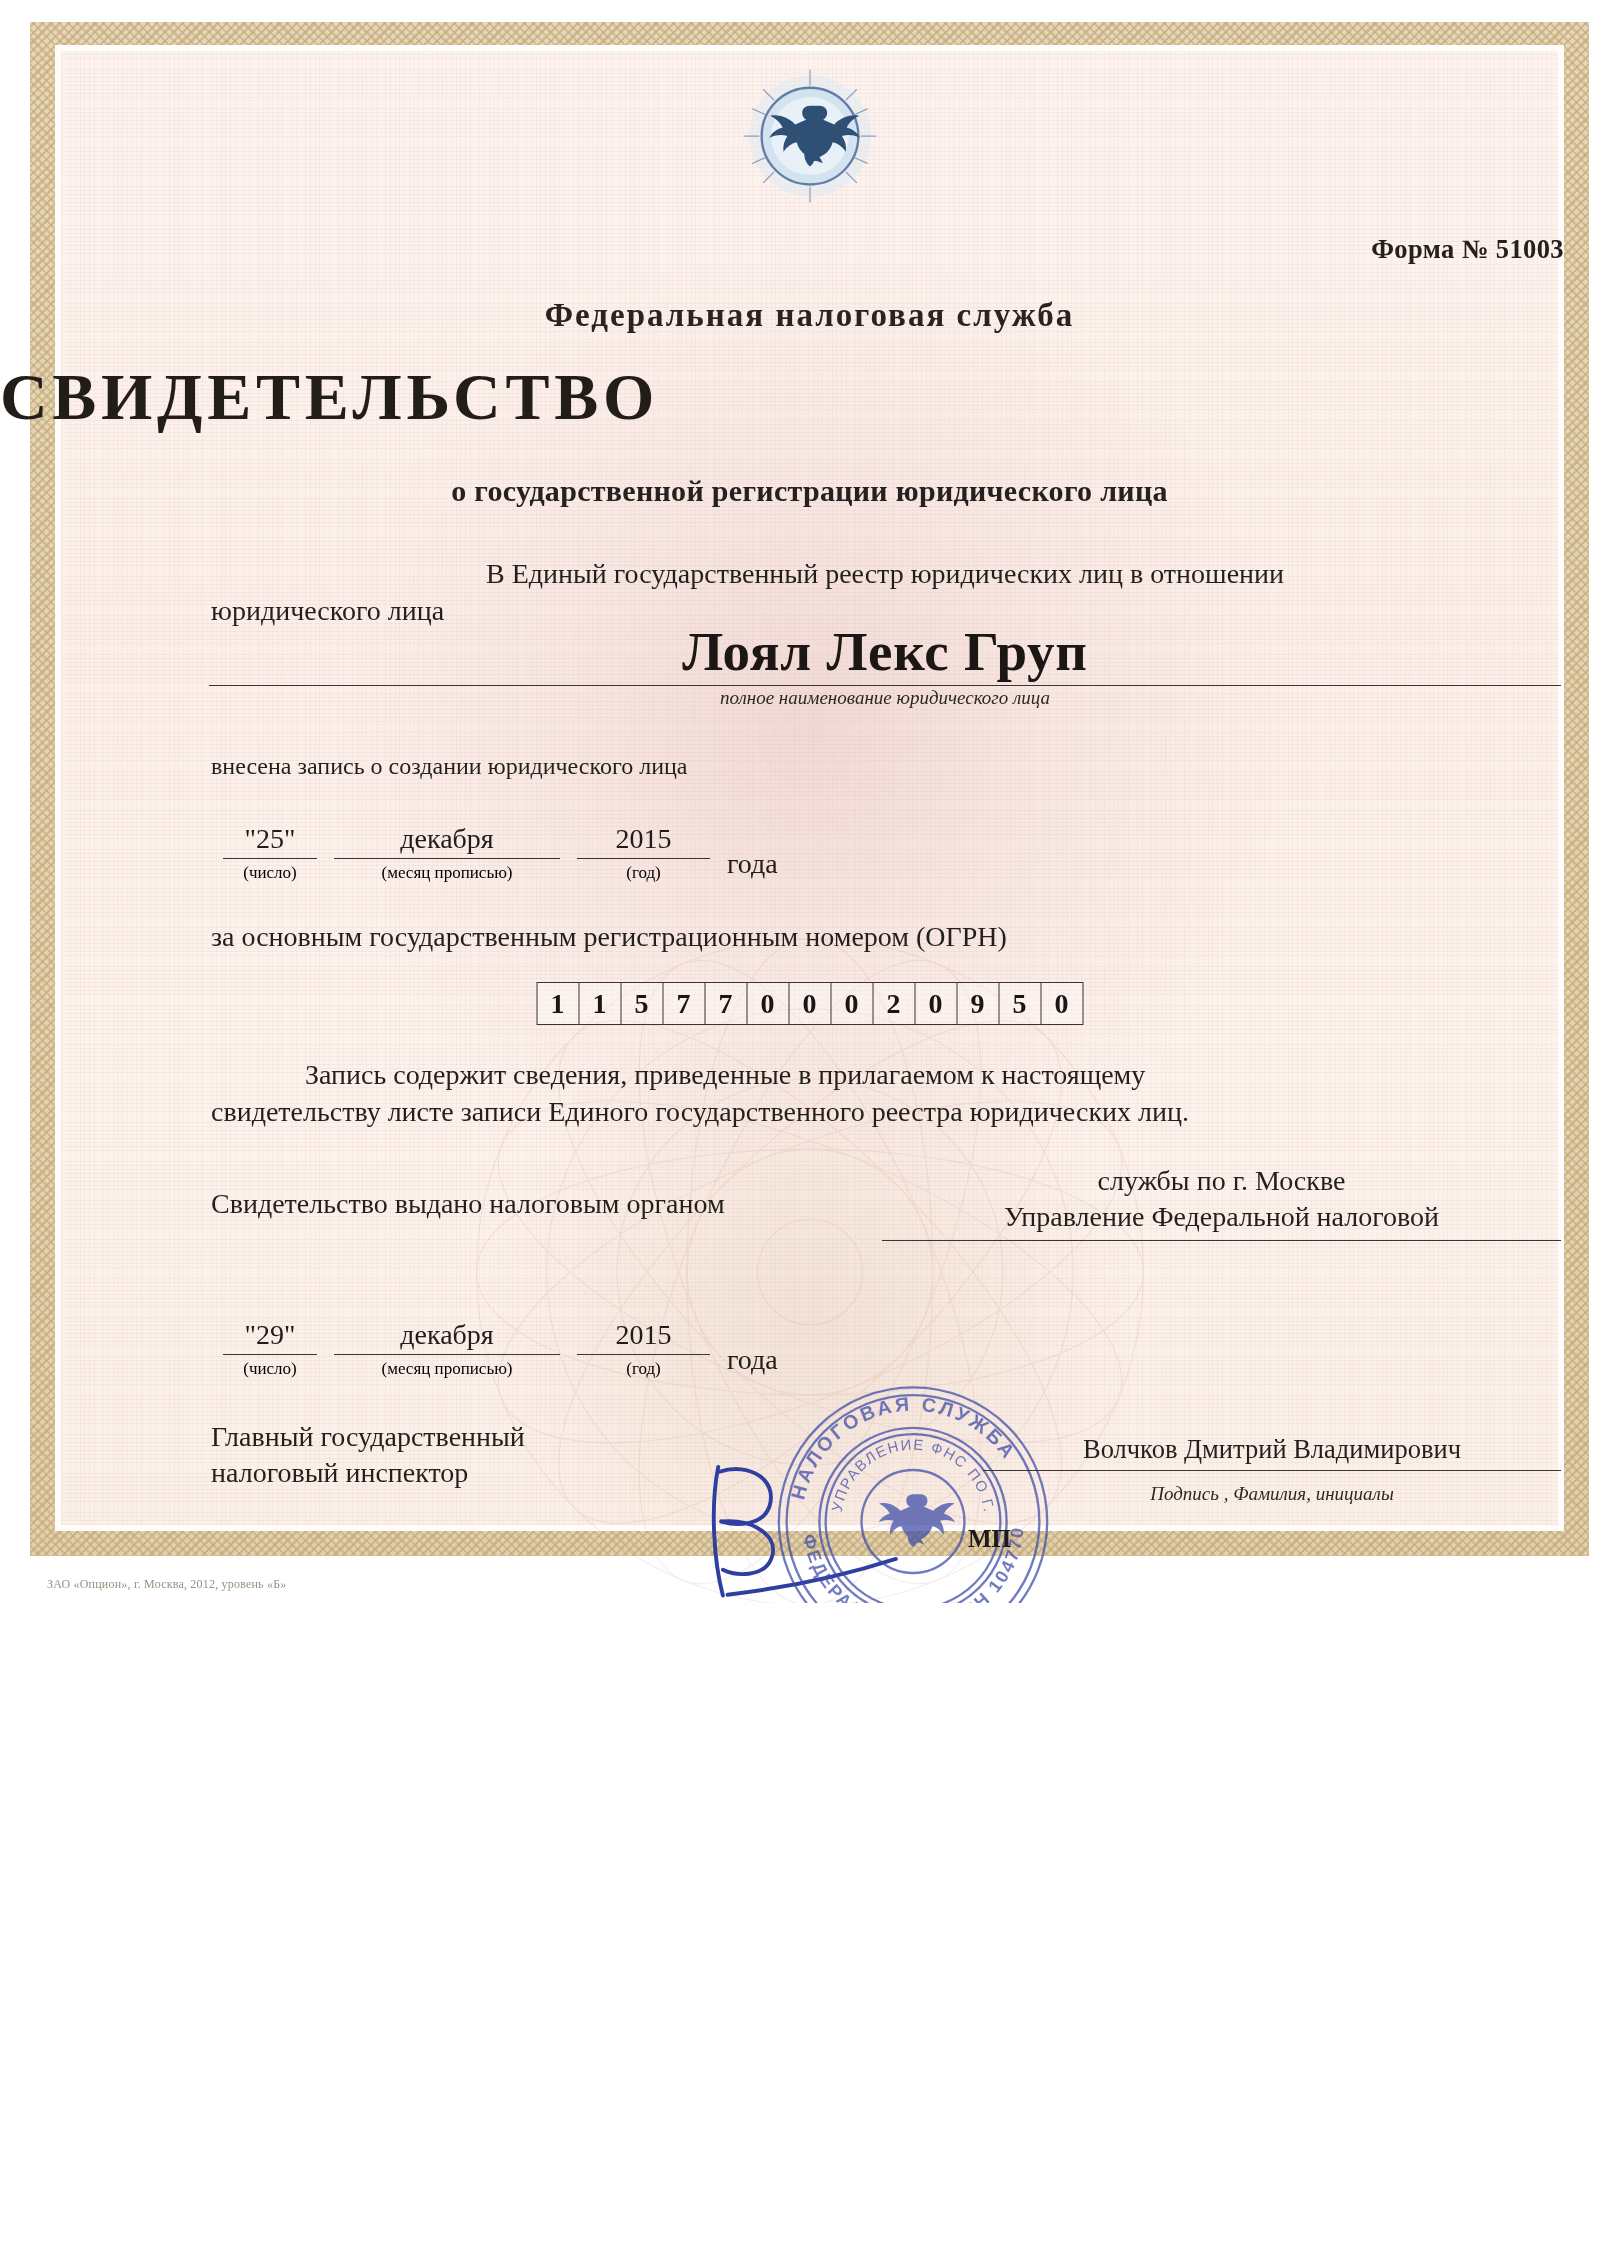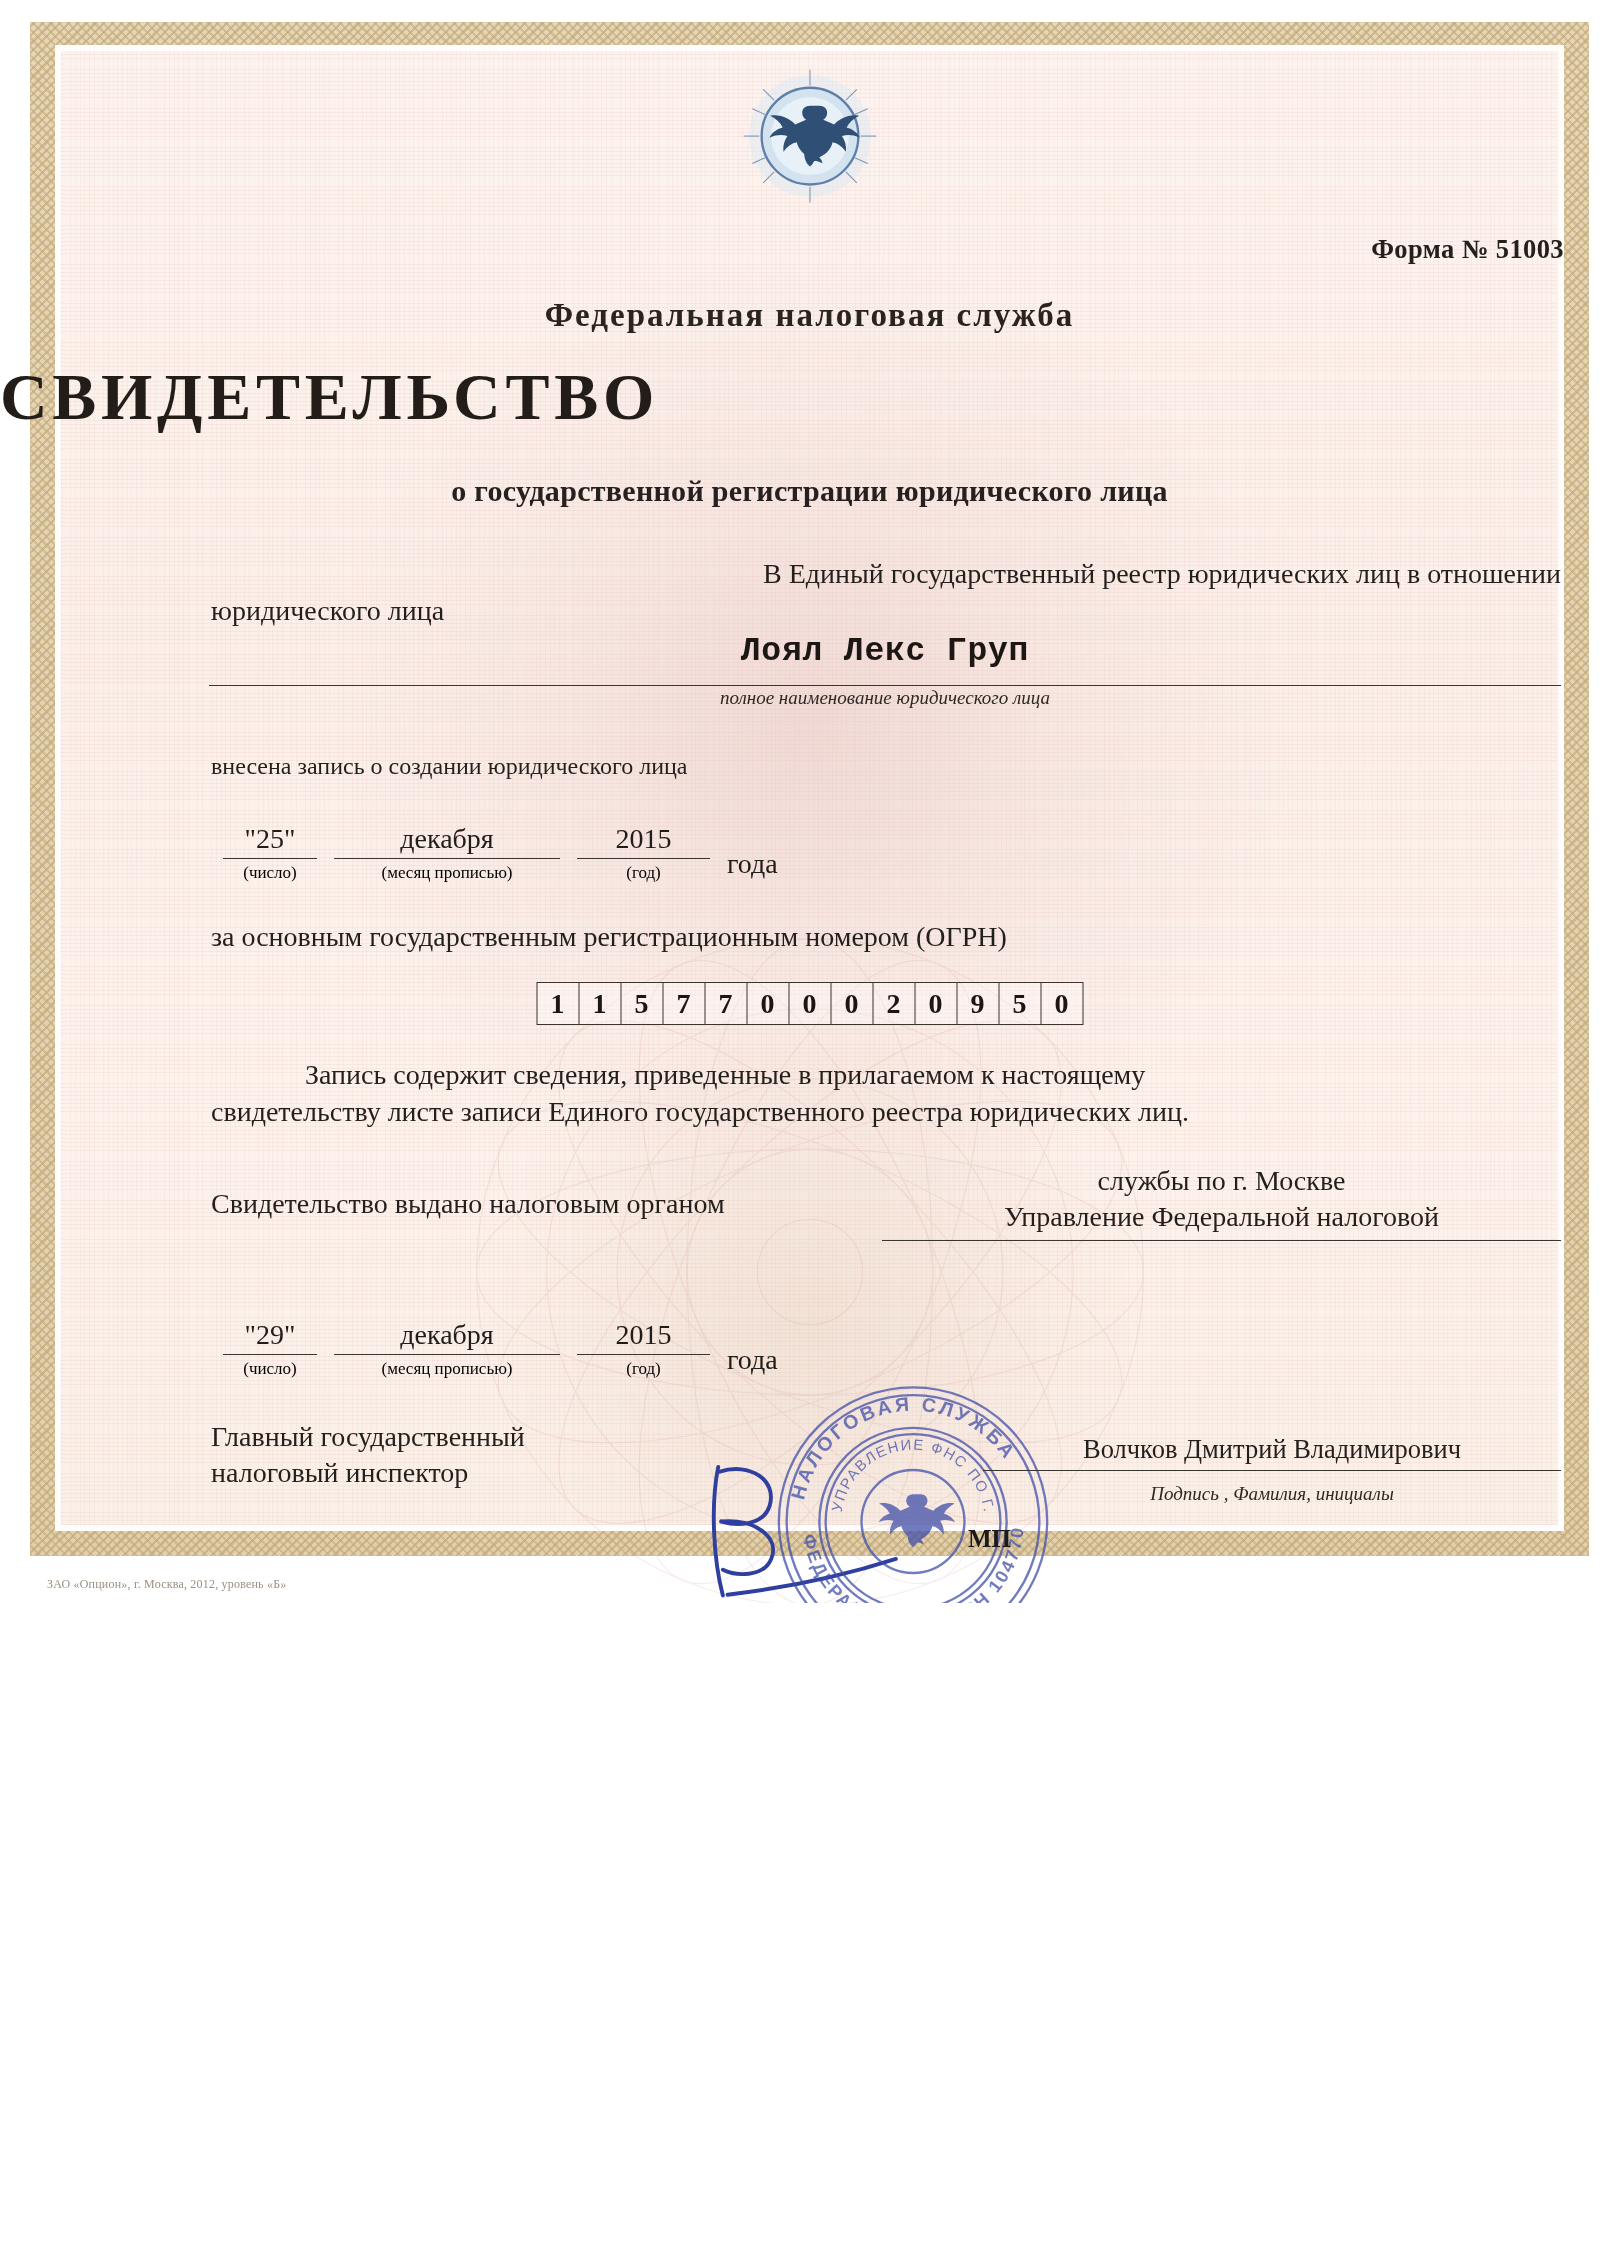--- a/index.html
+++ b/index.html
@@ -143,47 +143,46 @@
   }
 
   .para-1 {
     position: absolute;
     left: 209px;
     right: 58px;
     top: 556px;
     font-size: 28px;
     line-height: 1.28;
     color: #231f1d;
-    text-align: right;
+    text-align: center;
   }
   .para-1b {
     position: absolute;
     left: 211px;
     top: 595px;
     font-size: 28px;
     color: #231f1d;
   }
 
   
   .entity-name-wrap {
     position: absolute;
     left: 209px;
     right: 58px;
     top: 624px;
     height: 61px;
     border-bottom: 1.6px solid #3a3530;
     text-align: center;
   }
   .entity-name {
-    font-size: 33px;
+    font-size: 55px;
     font-weight: bold;
     letter-spacing: 0.8px;
     color: #1c1714;
     line-height: 56px;
-    font-family: Liberation Mono, monospace;
   }
   .entity-caption {
     position: absolute;
     left: 209px;
     right: 58px;
     top: 687px;
     text-align: center;
     font-size: 19px;
     font-style: italic;
     color: #2d2724;

